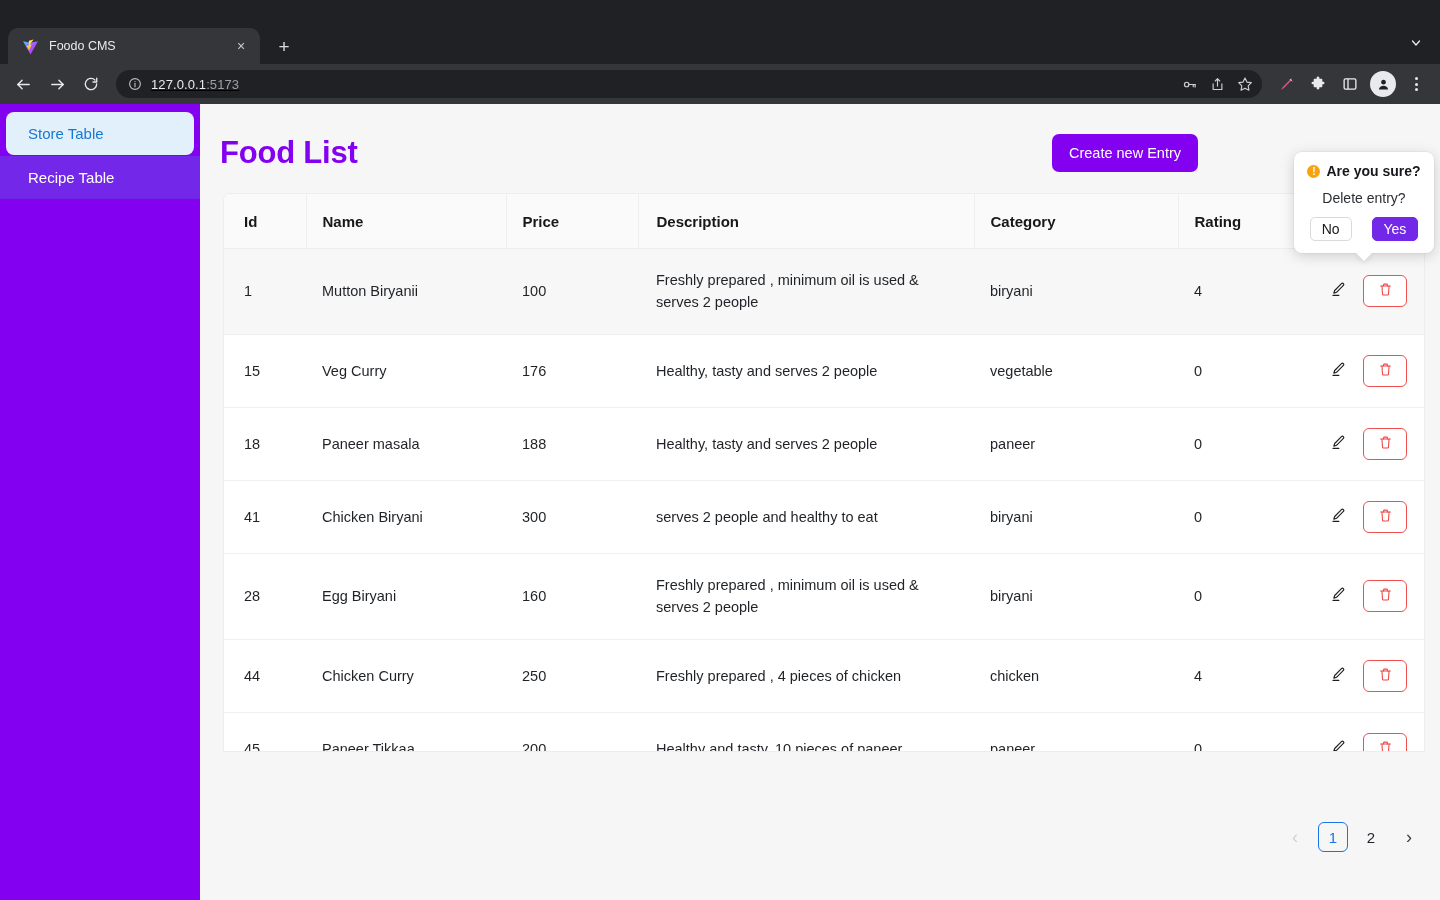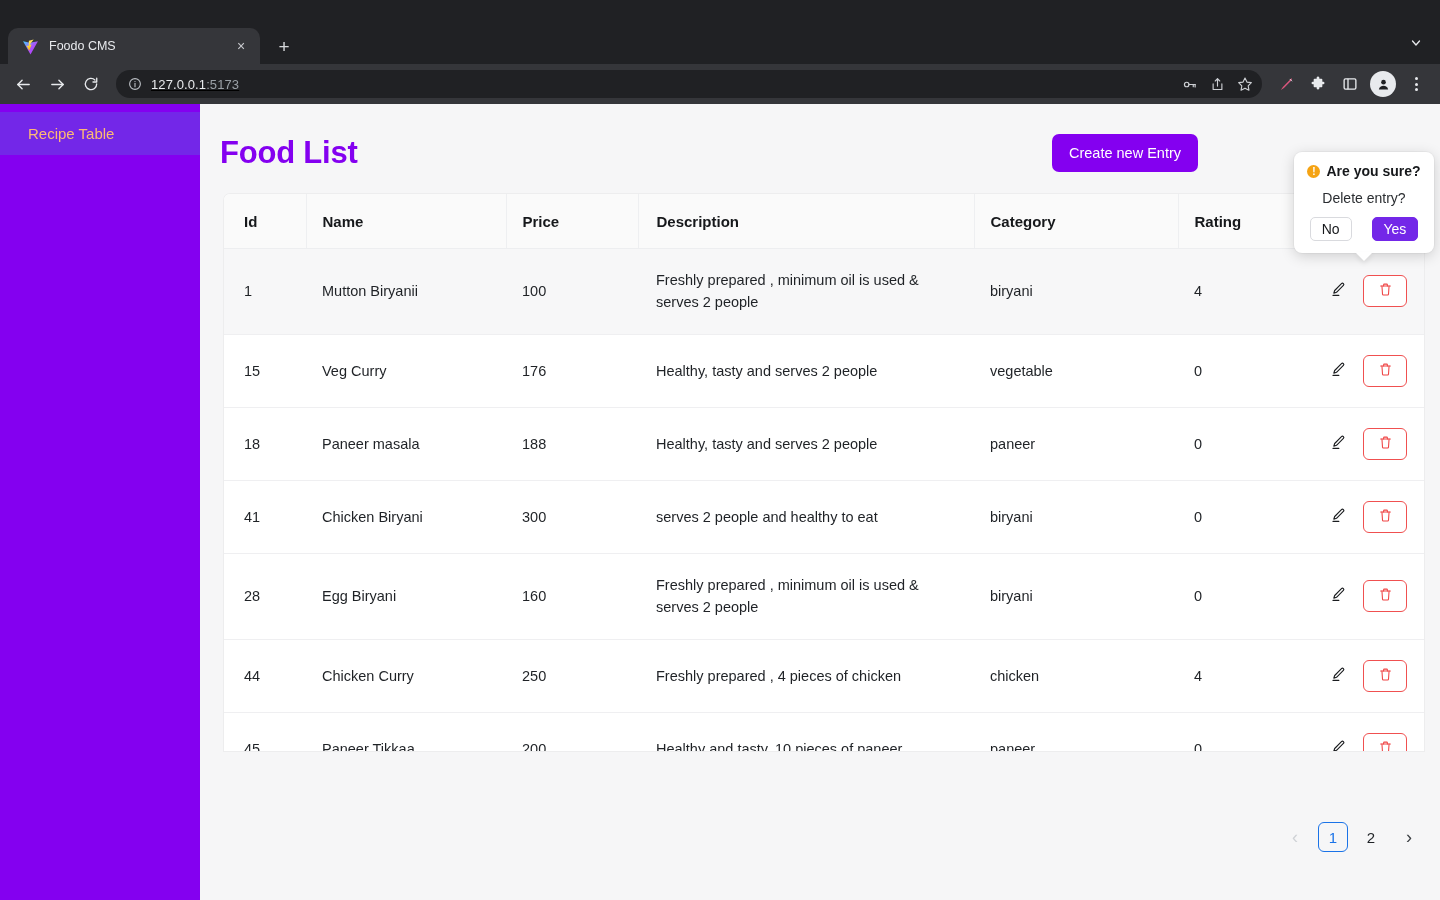--- a/index.html
+++ b/index.html
@@ -108,21 +108,21 @@
   }
 
   .body-row { flex: 1; display: flex; min-height: 0; }
 
   .sidebar {
     width: 200px; flex: 0 0 200px; background: var(--brand);
     padding: 8px 6px 0 6px;
   }
   .side-item {
     border-radius: 8px; padding: 13px 22px; font-size: 15px;
-    color: #fdba74; cursor: pointer; margin-bottom: 1px;
+    color: #ffffff; cursor: pointer; margin-bottom: 1px;
   }
   .side-item.active { background: #e1f0fb; color: #1778d4; }
   .side-item.alt { background: #7327e8; border-radius: 0; margin: 0 -6px; padding-left: 28px; }
 
   .content {
     flex: 1; background: #f6f6f7; min-width: 0; position: relative;
     padding: 0 0 0 0; overflow: hidden;
   }
 
   .content-head {
@@ -356,20 +356,21 @@
         </span>
     </div>
   </div>
 
   <div class="viewport">
 
 
     <div class="body-row">
 
       <nav class="sidebar">
+        <div class="side-item active">Store Table</div>
         <div class="side-item alt">Recipe Table</div>
       </nav>
 
       <main class="content">
 
         <div class="content-head">
           <h1 class="page-title">Food List</h1>
           <button class="create-btn">Create new Entry</button>
         </div>
 

